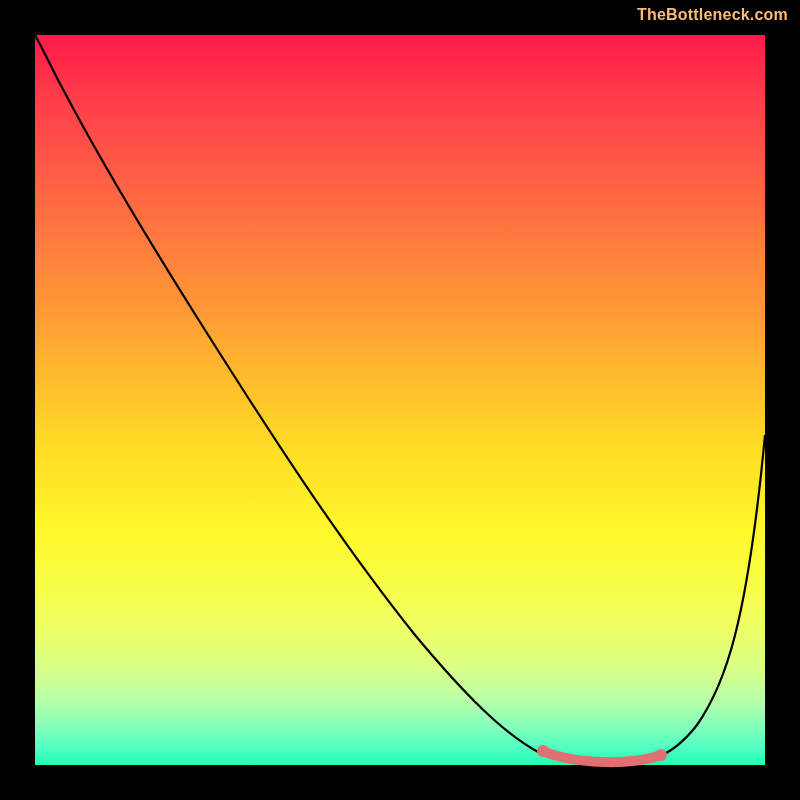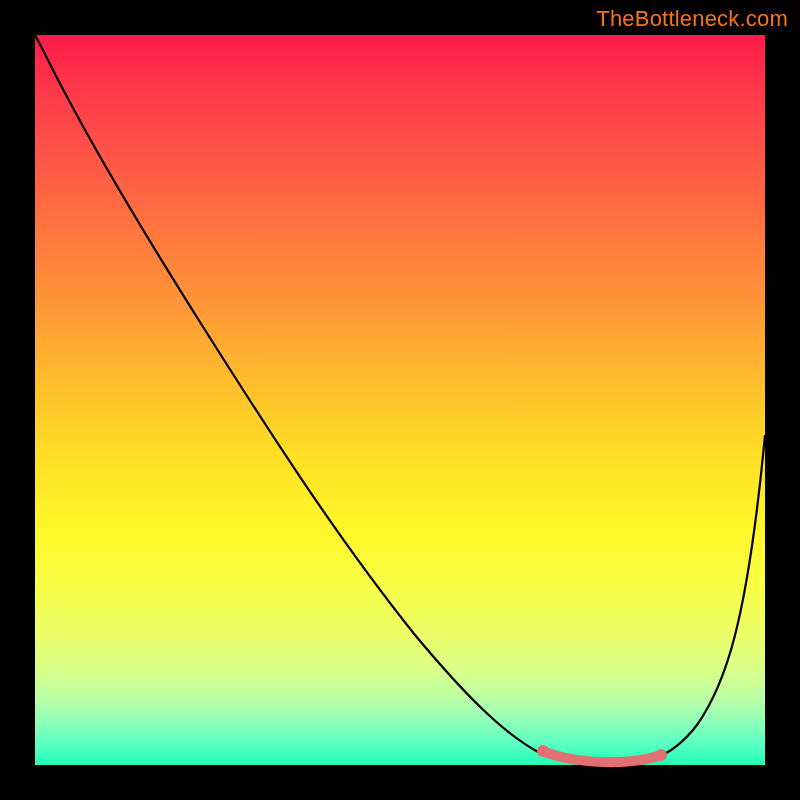--- a/index.html
+++ b/index.html
@@ -41,23 +41,23 @@
       #b8ffa6 91%,
       #8fffb8 94%,
       #5cffc2 97%,
       #20ffb8 100%
     );
   }
   .watermark {
     position: absolute;
     top: 6px;
     right: 12px;
-    color: #f97316;
-    font-size: 22px;
-    font-weight: 400;
+    color: #fdba74;
+    font-size: 16px;
+    font-weight: 700;
     letter-spacing: 0.2px;
   }
   svg.curve {
     position: absolute;
     left: 0;
     top: 0;
     width: 730px;
     height: 730px;
     overflow: visible;
   }

